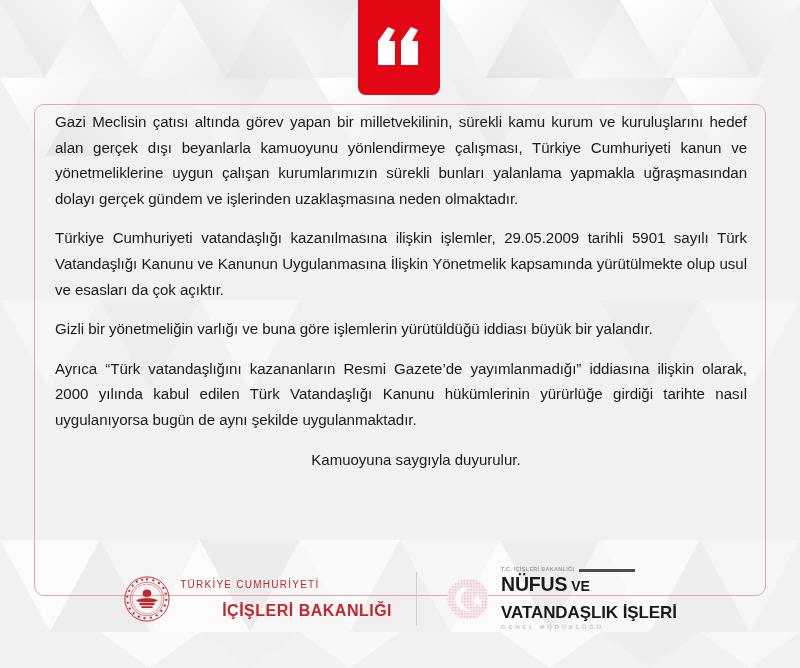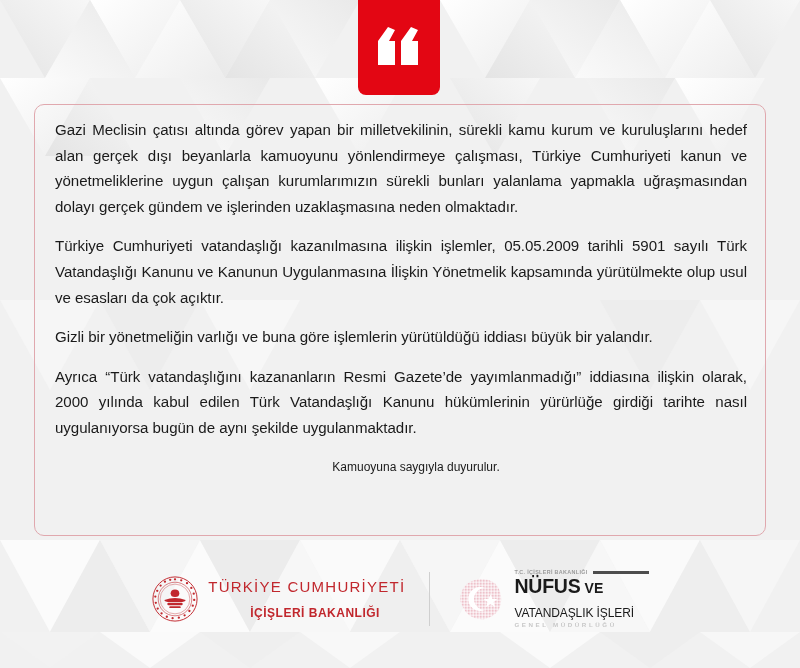--- a/index.html
+++ b/index.html
@@ -42,42 +42,42 @@
   #quote-banner .qmarks {
     margin-top: 8px;
   }
 
   
   #content-card {
     position: absolute;
     top: 104px;
     left: 34px;
     width: 732px;
-    height: 432px;
+    height: 492px;
     border: 1px solid #e0a8ae;
     border-radius: 10px;
     z-index: 2;
-    padding: 12px 18px 0 20px;
+    padding: 4px 18px 0 20px;
   }
 
   
   .para {
     color: #1a1a1a;
     font-size: 15.1px;
     line-height: 25.6px;
     text-align: justify;
     text-justify: inter-word;
     margin-bottom: 14px;
     letter-spacing: -0.05px;
   }
   .para:last-of-type { margin-bottom: 0; }
 
   .closing-line {
     color: #1a1a1a;
-    font-size: 12px;
+    font-size: 15px;
     line-height: 25px;
     text-align: center;
     margin-top: 2px;
     padding-left: 30px;
   }
 
   
   #footer-logos {
     position: absolute;
     top: 568px;
@@ -107,28 +107,28 @@
     flex: 0 0 auto;
   }
 
   .icisleri-text {
     display: flex;
     flex-direction: column;
     justify-content: center;
     line-height: 1;
   }
   .icisleri-text .l1 {
-    font-size: 15px;
+    font-size: 10px;
     letter-spacing: 1.25px;
     color: #c1272d;
     font-weight: 400;
     margin-bottom: 13px;
   }
   .icisleri-text .l2 {
-    font-size: 12px;
+    font-size: 16px;
     letter-spacing: 0.5px;
     color: #c1272d;
     font-weight: bold;
     margin-left: 42px;
   }
 
   .nufus-text {
     display: flex;
     flex-direction: column;
     justify-content: center;
@@ -163,22 +163,22 @@
     color: #1a1a1a;
     letter-spacing: -0.2px;
   }
   .nufus-text .n-main .ve {
     font-size: 14px;
     font-weight: bold;
     color: #1a1a1a;
     letter-spacing: 0px;
   }
   .nufus-text .n-sub {
-    font-size: 12px;
-    font-weight: normal;
+    font-size: 17px;
+    font-weight: bold;
     color: #1a1a1a;
     letter-spacing: -0.1px;
     margin-top: 10px;
   }
   .nufus-text .n-bot {
     font-size: 6.2px;
     letter-spacing: 2.6px;
     color: #c8c8c8;
     font-weight: bold;
     margin-top: 3px;
@@ -263,21 +263,21 @@
 
 <div id="quote-banner">
   <svg class="qmarks" width="46" height="40" viewBox="0 0 46 40" aria-hidden="true">
     <path d="M2 38 L2 14 L12 0 L19 3 L13 14 L19 14 L19 38 Z" fill="#ffffff"></path>
     <path d="M25 38 L25 14 L35 0 L42 3 L36 14 L42 14 L42 38 Z" fill="#ffffff"></path>
   </svg>
 </div>
 
 <div id="content-card">
   <p class="para">Gazi Meclisin çatısı altında görev yapan bir milletvekilinin, sürekli kamu kurum ve kuruluşlarını hedef alan gerçek dışı beyanlarla kamuoyunu yönlendirmeye çalışması, Türkiye Cumhuriyeti kanun ve yönetmeliklerine uygun çalışan kurumlarımızın sürekli bunları yalanlama yapmakla uğraşmasından dolayı gerçek gündem ve işlerinden uzaklaşmasına neden olmaktadır.</p>
-  <p class="para">Türkiye Cumhuriyeti vatandaşlığı kazanılmasına ilişkin işlemler, 05.05.2009 tarihli 5901 sayılı Türk Vatandaşlığı Kanunu ve Kanunun Uygulanmasına İlişkin Yönetmelik kapsamında yürütülmekte olup usul ve esasları da çok açıktır.</p>
+  <p class="para">Türkiye Cumhuriyeti vatandaşlığı kazanılmasına ilişkin işlemler, 29.05.2009 tarihli 5901 sayılı Türk Vatandaşlığı Kanunu ve Kanunun Uygulanmasına İlişkin Yönetmelik kapsamında yürütülmekte olup usul ve esasları da çok açıktır.</p>
   <p class="para">Gizli bir yönetmeliğin varlığı ve buna göre işlemlerin yürütüldüğü iddiası büyük bir yalandır.</p>
   <p class="para">Ayrıca “Türk vatandaşlığını kazananların Resmi Gazete’de yayımlanmadığı” iddiasına ilişkin olarak, 2000 yılında kabul edilen Türk Vatandaşlığı Kanunu hükümlerinin yürürlüğe girdiği tarihte nasıl uygulanıyorsa bugün de aynı şekilde uygulanmaktadır.</p>
   <p class="closing-line">Kamuoyuna saygıyla duyurulur.</p>
 </div>
 
 <div id="footer-logos">
 
   <div class="logo-block" id="logo-icisleri">
     <svg width="48" height="48" viewBox="0 0 100 100" aria-hidden="true">
       <circle cx="50" cy="50" r="46" fill="none" stroke="#c1272d" stroke-width="2"></circle>

